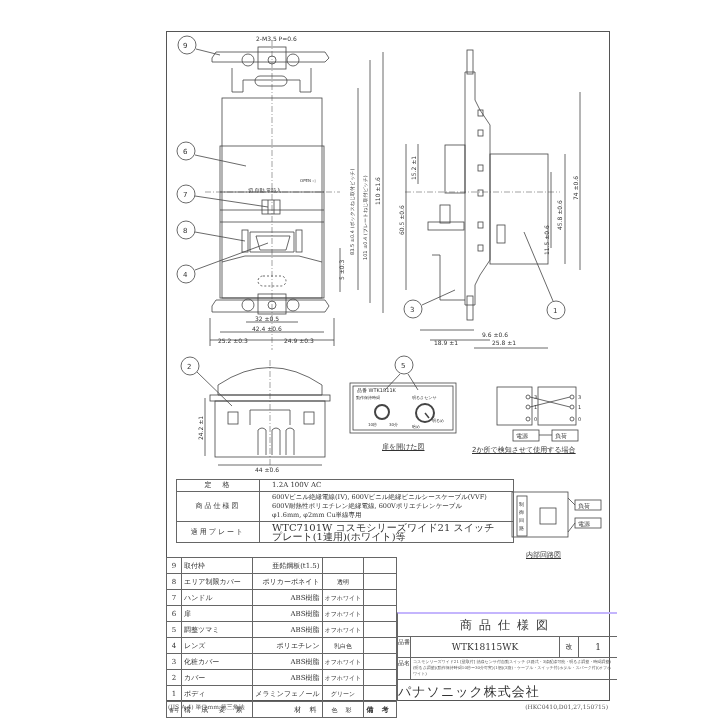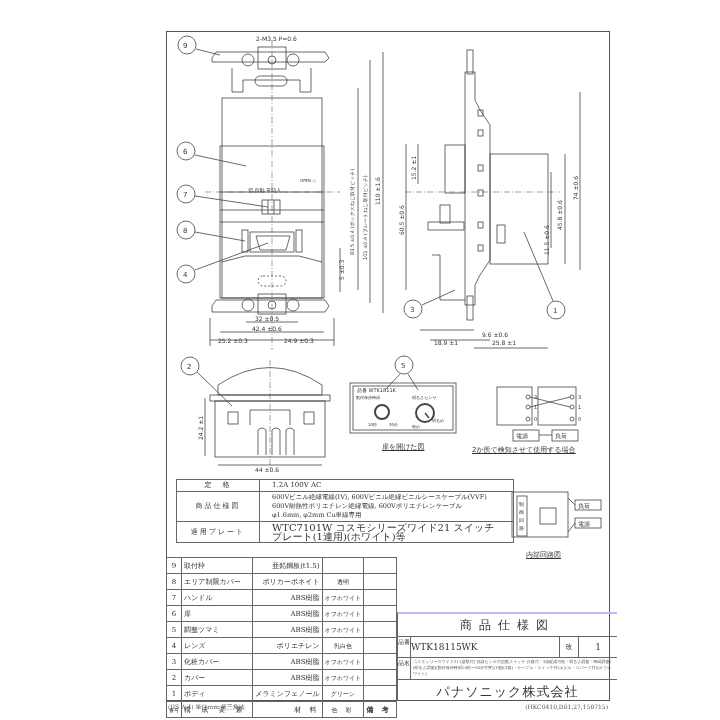--- a/index.html
+++ b/index.html
@@ -14,25 +14,25 @@
   .parts td.n{width:10px;text-align:center;}
   .parts td.nm{width:80px;font-family:Liberation Mono, monospace;}
   .parts td.mt{width:62px;text-align:right;}
   .parts td.cl{width:34px;text-align:center;font-size:6px;}
   .parts td.rm{width:34px;font-weight:bold;}
   .parts tr.hdr td{letter-spacing:3px;}
   .title-block{position:absolute;left:397px;top:612px;width:220px;height:89px;border-top:2px solid #c4b5fd;border-left:1px solid #666;box-sizing:border-box;font-family:"DejaVu Serif",serif;}
   .tb-title{height:22px;border-bottom:1px solid #666;text-align:center;font-size:12px;letter-spacing:7px;line-height:22px;}
   .tb-row{display:flex;border-bottom:1px solid #666;}
   .tb-lbl{width:12px;border-right:1px solid #666;font-size:6px;line-height:7px;text-align:center;padding-top:1px;}
-  .tb-code{flex:1;text-align:left;font-size:9px;line-height:20px;border-right:1px solid #666;}
+  .tb-code{flex:1;text-align:center;font-size:9px;line-height:20px;border-right:1px solid #666;}
   .tb-rev-l{width:18px;text-align:center;font-size:7px;line-height:20px;border-right:1px solid #666;}
   .tb-rev{width:38px;text-align:center;font-size:9px;line-height:20px;}
   .tb-name{flex:1;font-size:4px;line-height:6px;padding:1px 2px;color:#555;}
-  .tb-company{text-align:center;font-size:13px;line-height:24px;letter-spacing:1px;}
+  .tb-company{font-size:13px;line-height:24px;letter-spacing:1px;}
   .foot-l{position:absolute;left:168px;top:703px;font-size:6px;color:#555;font-family:"DejaVu Serif",serif;}
   .foot-r{position:absolute;right:112px;top:703px;font-size:6px;color:#555;font-family:"DejaVu Serif",serif;}
   .caption{position:absolute;font-size:7px;text-decoration:underline;font-family:"DejaVu Sans",sans-serif;}
 </style>
 </head>
 <body>
 
 <div class="sheet"></div>
 
 <svg width="720" height="720" style="position:absolute;left:0;top:0;" viewBox="0 0 720 720">

